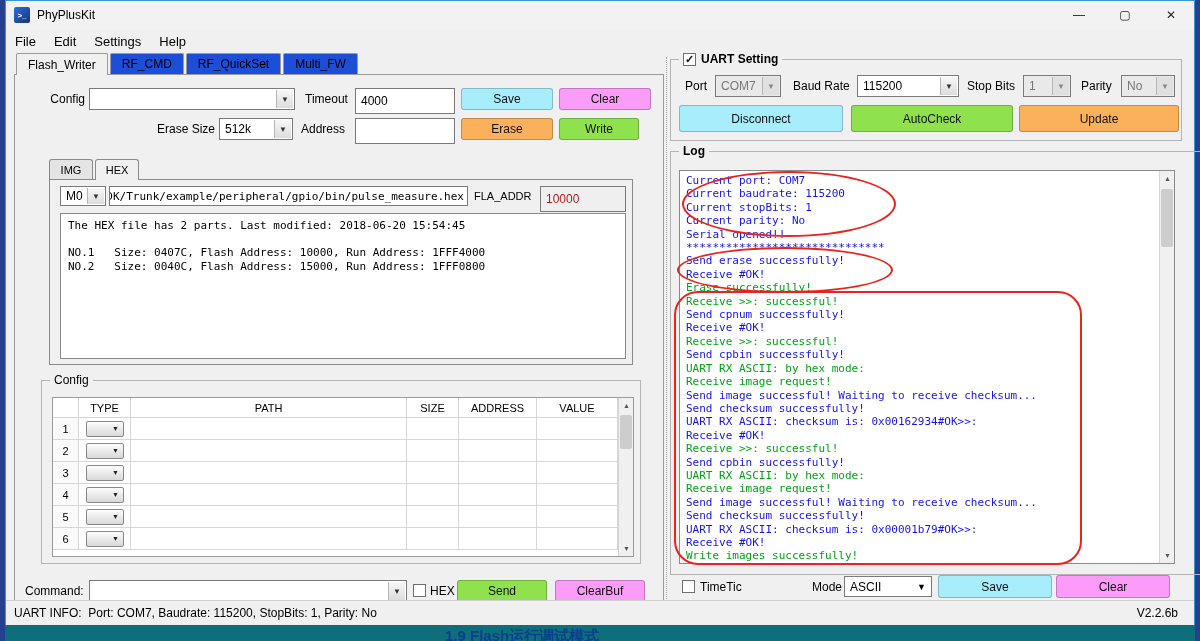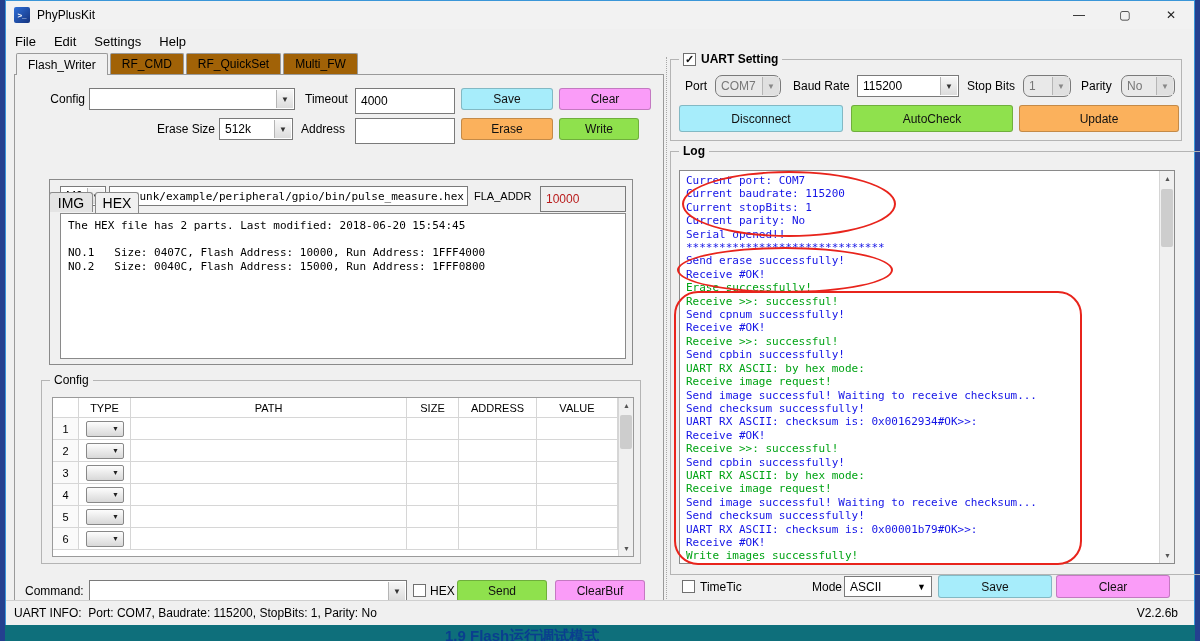--- a/index.html
+++ b/index.html
@@ -17,45 +17,45 @@
   .title-text { margin-left:7px; font-size:12px; }
   .win-controls { margin-left:auto; display:flex; height:28px; }
   .win-btn { width:46px; height:28px; display:flex; align-items:center; justify-content:center; font-size:12px; color:#222; }
   .menubar { position:absolute; left:0; top:28px; right:0; height:24px; display:flex; align-items:center; }
   .menu-item { padding:3px 9px; font-size:13px; }
 
   
   .lbl { position:absolute; font-size:12px; line-height:22px; white-space:nowrap; }
   .combo { position:absolute; background:#fff; border:1px solid #7a7a7a; font-size:12px; display:flex; align-items:center; padding:0 20px 0 5px; height:22px; }
   .combo .arrow { position:absolute; right:1px; top:1px; bottom:1px; width:17px; background:linear-gradient(#f7f7f7,#dcdcdc); border-left:1px solid #b5b5b5; display:flex; align-items:center; justify-content:center; font-size:8px; color:#333; }
-  .combo.disabled { background:#e9e9e9; color:#777;border-radius:7px; }
+  .combo.disabled { background:#e9e9e9; color:#777; }
   .combo.disabled .arrow { background:#e0e0e0; color:#888; }
   .combo.flat-arrow { padding-right:16px; }
   .combo.flat-arrow .arrow { background:none; border-left:none; color:#000; font-size:9px; }
   .field { position:absolute; background:#fff; border:1px solid #7a7a7a; font-size:12px; display:flex; align-items:center; padding:12px 5px; height:22px; }
   .field.disabled { background:#efefef; color:#b91c1c; }
   .btn { position:absolute; display:flex; align-items:center; justify-content:center; font-size:12px; color:#111; border:1px solid rgba(0,0,0,0.22); border-radius:3px; height:22px; }
   .btn-cyan { background:#a7edfb; } .btn-pink { background:#fa9cf8; }
   .btn-orange { background:#fbb15c; } .btn-green { background:#8fe14d; }
   .checkbox { position:absolute; width:13px; height:13px; background:#fff; border:1px solid #707070; display:flex; align-items:center; justify-content:center; }
   .checkbox .check-glyph { display:none; font-size:11px; font-weight:bold; line-height:11px; color:#111; }
   .checkbox.checked .check-glyph { display:block; }
   .groupbox { position:absolute; border:1px solid #b4b4b4; }
   .legend { position:absolute; top:-8px; left:8px; background:#f0f0f0; padding:0 4px; font-size:12px; display:flex; align-items:center; gap:5px; white-space:nowrap; }
   .legend.bold { font-weight:bold; }
 
   
   .left-pane { position:absolute; left:8px; top:52px; width:650px; height:552px; }
   .tabs { position:absolute; left:2px; top:0; display:flex; height:21px; z-index:2; }
-  .tab { border:1px solid #9a9a9a; border-bottom:none; border-radius:2px 2px 0 0; background:#a16207; font-size:12px; padding:0 11px; display:flex; align-items:center; margin-right:2px; height:21px; }
+  .tab { border:1px solid #9a9a9a; border-bottom:none; border-radius:2px 2px 0 0; background:#1d4ed8; font-size:12px; padding:0 11px; display:flex; align-items:center; margin-right:2px; height:21px; }
   .tab.active { background:#f0f0f0; height:22px; }
   .pane-body { position:absolute; left:0; top:21px; right:0; bottom:0; border:1px solid #9a9a9a; background:#f0f0f0; }
 
   
-  .ftab { position:absolute; height:20px; border:1px solid #8a8a8a; border-bottom:none; border-radius:3px 3px 0 0; font-size:14px; display:flex; align-items:center; justify-content:center; background:#e4e4e4; z-index:2;margin-top:33px; }
+  .ftab { position:absolute; height:20px; border:1px solid #8a8a8a; border-bottom:none; border-radius:3px 3px 0 0; font-size:11px; display:flex; align-items:center; justify-content:center; background:#e4e4e4; z-index:2; }
   .ftab.active { background:#f0f0f0; height:21px; }
   .hexbox { position:absolute; left:34px; top:104px; width:584px; height:186px; border:1px solid #8a8a8a; }
   .clip-left { position:absolute; overflow:hidden; background:#fff; border:1px solid #7a7a7a; }
   .clip-left span { position:absolute; right:3px; top:3px; white-space:nowrap; font-size:11px; font-family:"DejaVu Sans Mono",monospace; }
   .info-area { position:absolute; left:10px; top:33px; width:566px; height:146px; background:#fff; border:1px solid #8a8a8a; font-family:"DejaVu Sans Mono",monospace; font-size:11px; line-height:13.5px; padding:5px 7px; white-space:pre; overflow:hidden; }
 
   
   .ctable { position:absolute; left:10px; top:16px; width:582px; height:160px; background:#fff; border:1px solid #9a9a9a; overflow:hidden; }
   .tgrid { position:absolute; left:0; top:0; right:15px; bottom:0; }
   .thead,.trow { display:flex; }

